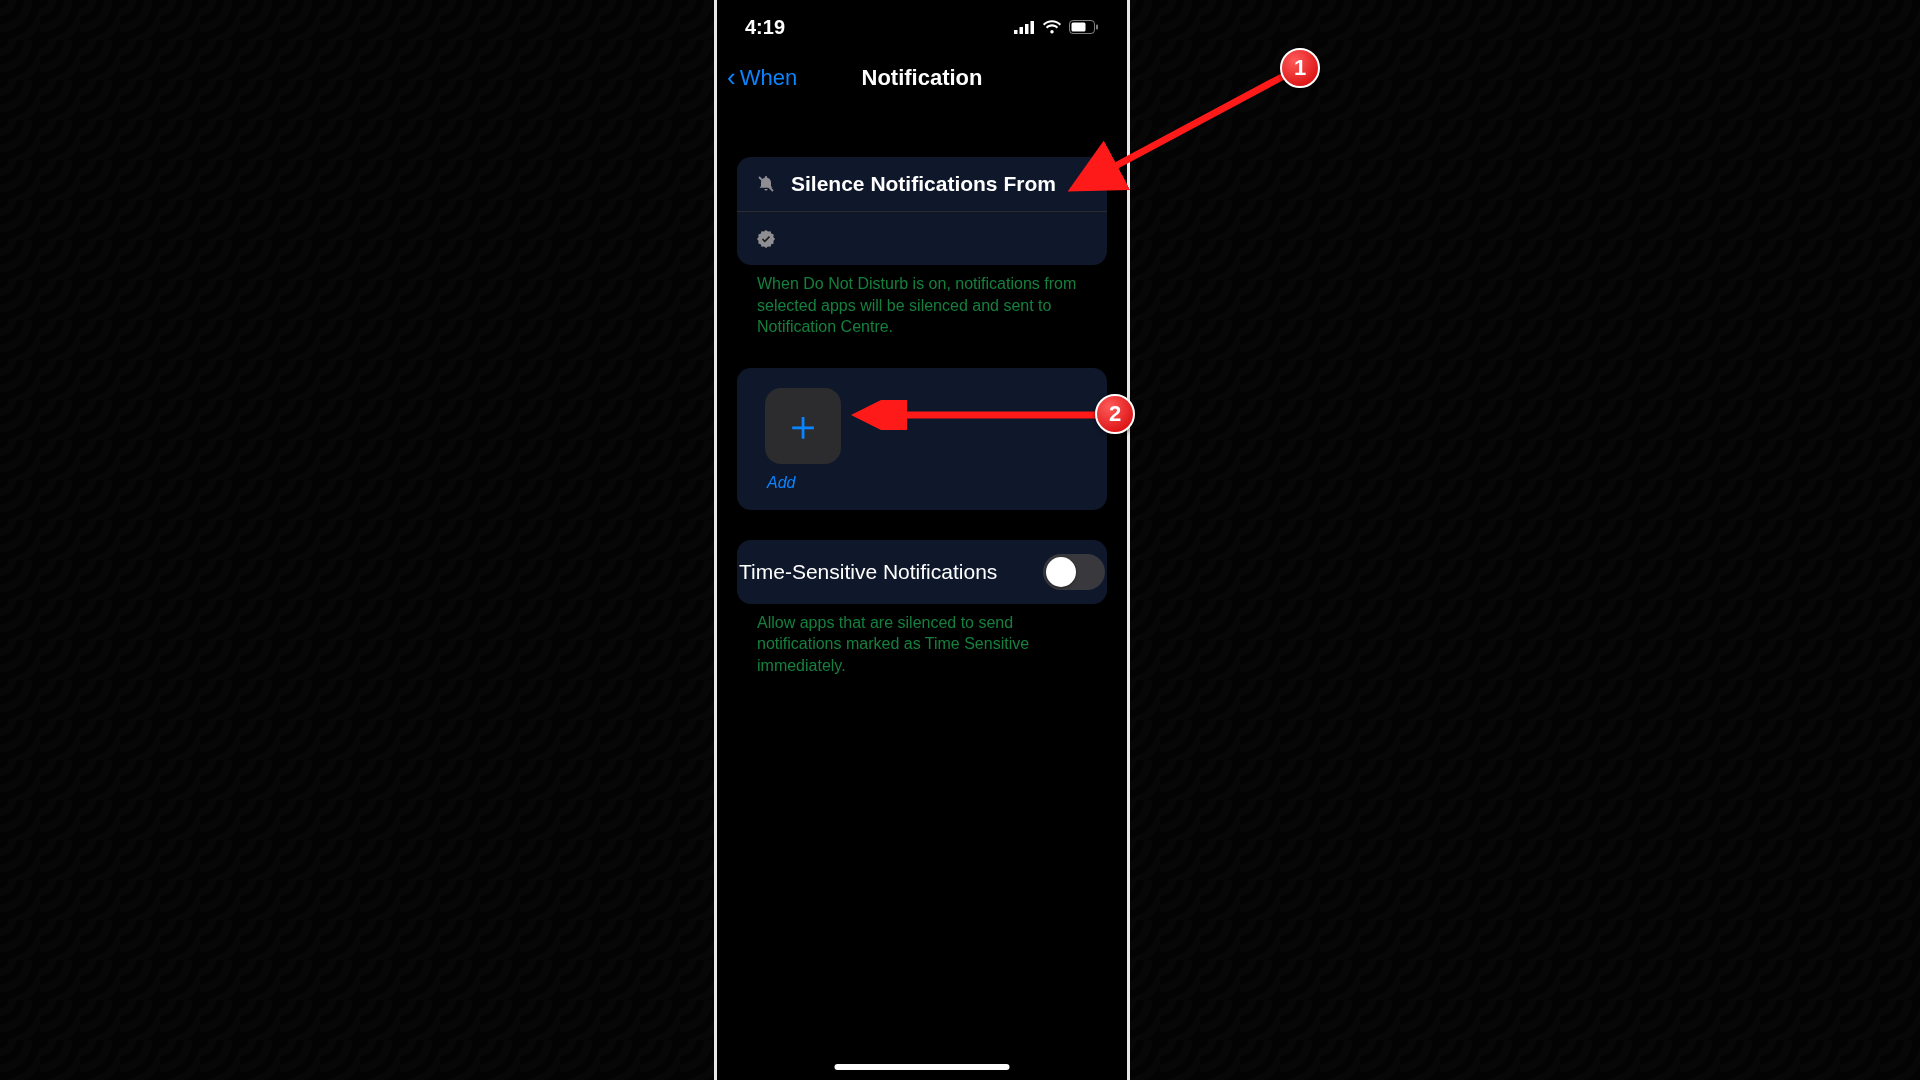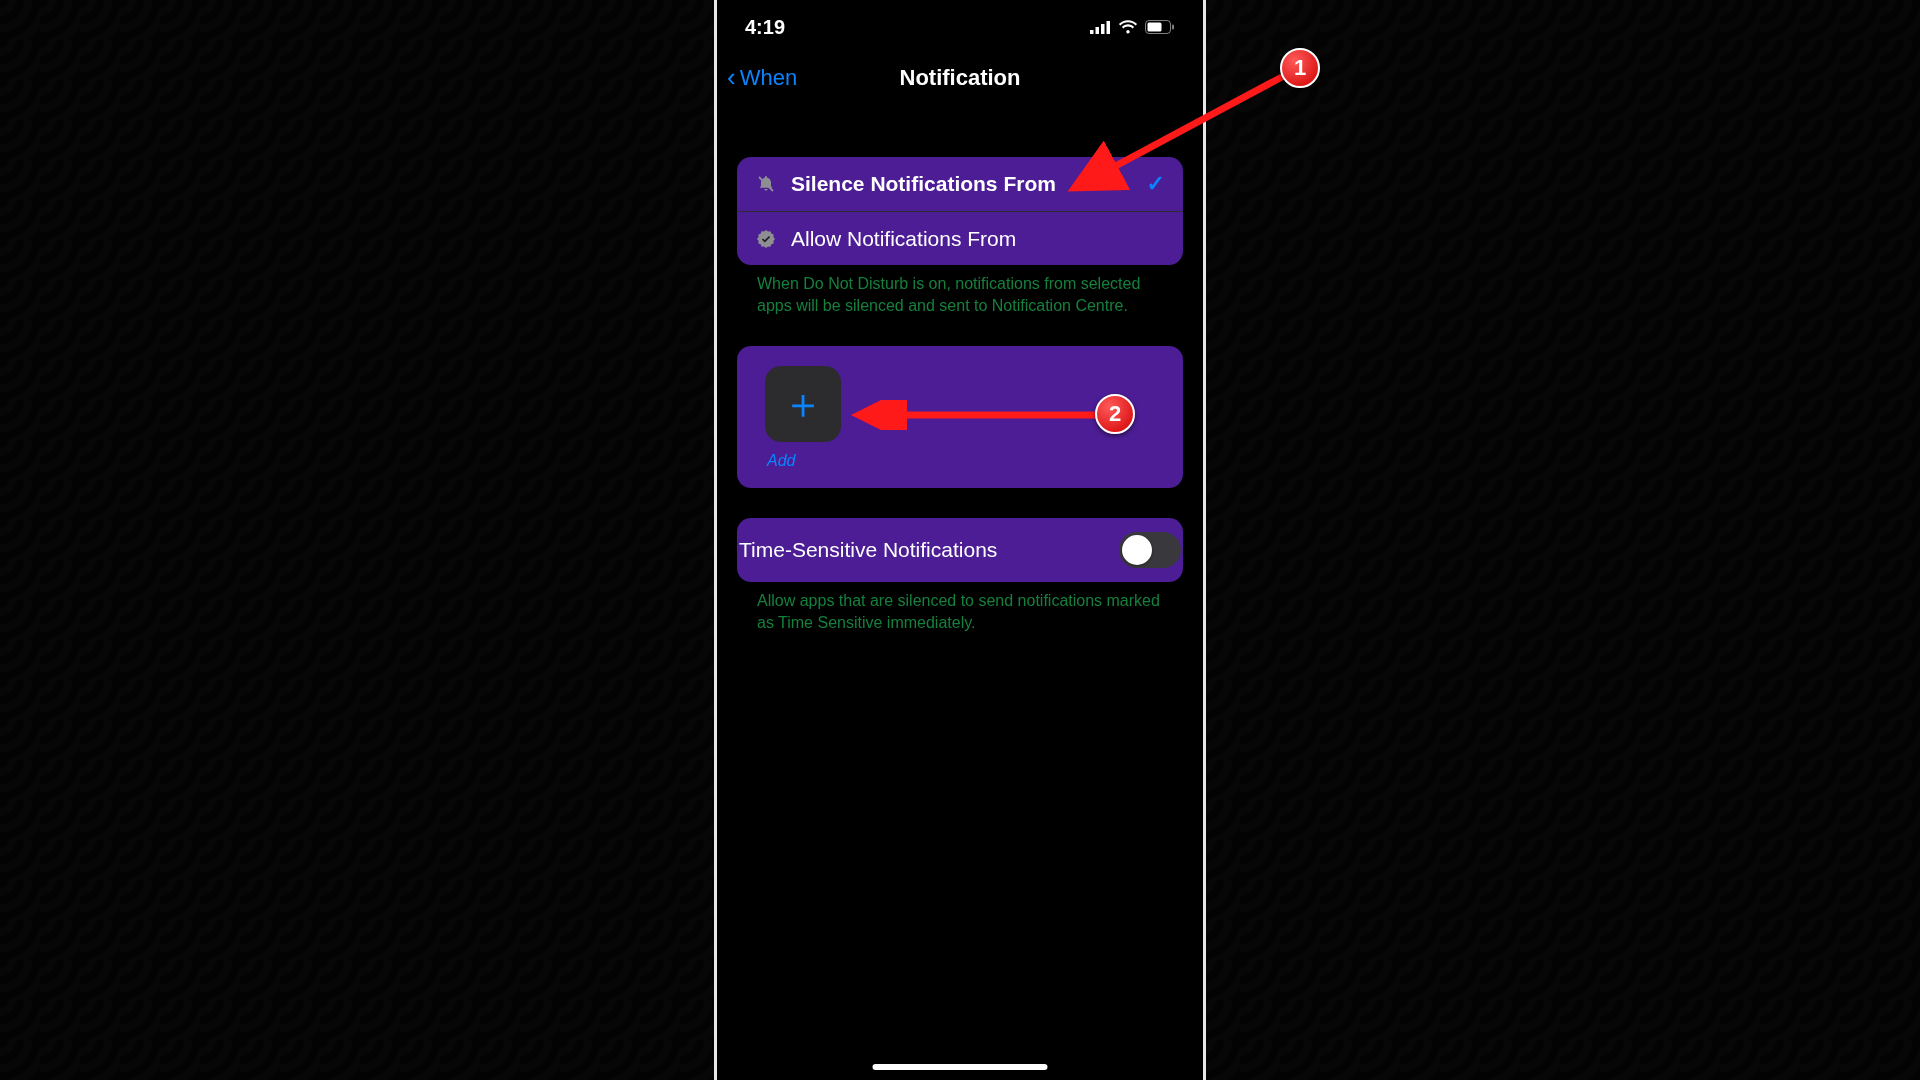--- a/index.html
+++ b/index.html
@@ -17,21 +17,21 @@
   background:
     radial-gradient(circle at 2% 2%, rgba(40,40,40,0.6) 0, transparent 2%),
     repeating-radial-gradient(circle at 0 0, #0a0a0a 0, #0a0a0a 8px, #141414 8px, #141414 16px);
   background-size: 40px 40px;
   opacity: 0.35;
 }
 .phone {
   position: absolute;
   left: 714px;
   top: 0;
-  width: 492px;
+  width: 416px;
   height: 1080px;
   background: #000;
   border-left: 3px solid #e8e8e8;
   border-right: 3px solid #e8e8e8;
 }
 .status-bar {
   height: 54px;
   display: flex;
   align-items: center;
   justify-content: space-between;
@@ -54,21 +54,21 @@
   display: flex;
   align-items: center;
   gap: 4px;
   color: #0a84ff;
   font-size: 22px;
 }
 .back-chevron { font-size: 26px; font-weight: 500; line-height: 1; margin-top:-2px;}
 .nav-title { color: #fff; font-size: 22px; font-weight: 600; }
 .content { padding: 0 20px; }
 .group {
-  background: #4c1d95;
+  background: #0f172a;
   border-radius: 14px;
   overflow: hidden;
 }
 .group.mt-lg { margin-top: 55px; }
 .group.mt { margin-top: 30px; }
 .row {
   display: flex;
   align-items: center;
   padding: 14px 18px;
   gap: 14px;
@@ -210,21 +210,20 @@
         <span class="row-label bold">Silence Notifications From</span>
         <span class="row-mark">✓</span>
       </div>
       <div class="row">
         <span class="row-icon">
           <svg width="20" height="20" viewBox="0 0 20 20">
               <path d="M10 1l2 1.5 2.5-.3.8 2.4 2.4.8-.3 2.5L19 10l-1.6 2 .3 2.5-2.4.8-.8 2.4-2.5-.3L10 19l-2-1.6-2.5.3-.8-2.4-2.4-.8.3-2.5L1 10l1.6-2-.3-2.5 2.4-.8.8-2.4 2.5.3L10 1z" fill="#8e8e93"></path>
               <path d="M6.5 10l2.3 2.3L13.5 7.6" stroke="#1c1c1e" stroke-width="1.6" fill="none"></path>
             </svg>
         </span>
-        <span class="row-label">Allow Notifications From</span>
       </div>
     </div>
     <div class="footer-text">When Do Not Disturb is on, notifications from selected apps will be silenced and sent to Notification Centre.</div>
 
     <div class="group mt">
       <div class="add-area">
         <div class="add-tile">
           <span class="plus">＋</span>
         </div>
         <div class="add-label">Add</div>

